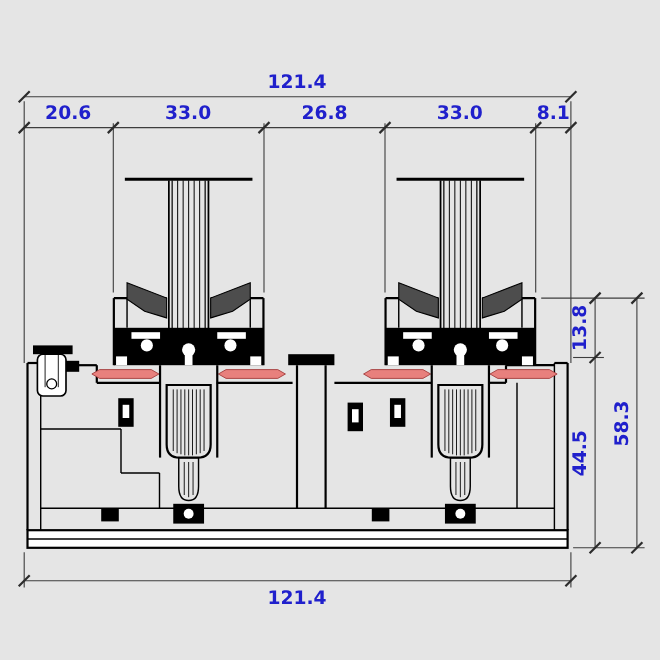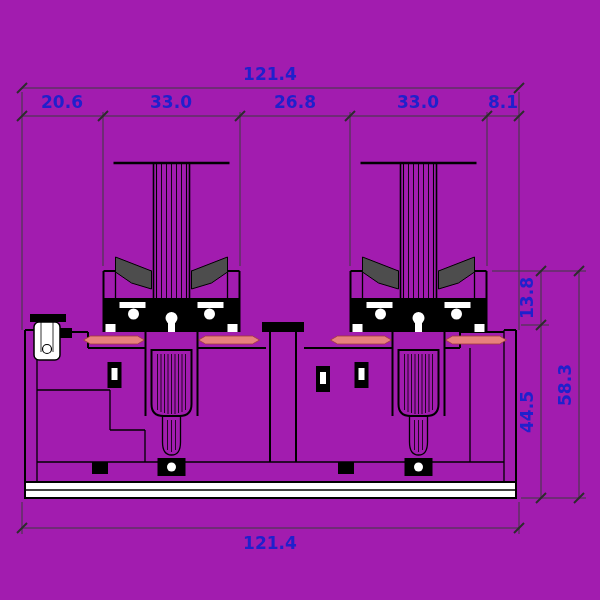--- a/index.html
+++ b/index.html
@@ -1,16 +1,16 @@
 <!DOCTYPE html>
 <html><head>
 <meta charset="utf-8">
 <style>
   html,body{margin:0;padding:0;background:#ffffff;}
-  .canvas{width:600px;height:600px;background:#a21caf;position:relative;overflow:hidden;
+  .canvas{width:600px;height:600px;background:#e5e5e5;position:relative;overflow:hidden;
           font-family:"DejaVu Sans", sans-serif;}
   svg{display:block;}
   .dim-text{font-family:"DejaVu Sans", sans-serif;font-size:17px;font-weight:700;fill:#2020cc;}
   .dim-line{stroke:#3d3d3d;stroke-width:1;fill:none;}
   .ext-line{stroke:#3d3d3d;stroke-width:1;fill:none;}
   .tick{stroke:#2c2c2c;stroke-width:2;}
   .prof2{stroke:#000;stroke-width:2;fill:none;}
   .prof1{stroke:#000;stroke-width:1.3;fill:none;}
   .thin{stroke:#000;stroke-width:0.8;fill:none;}
 </style>

